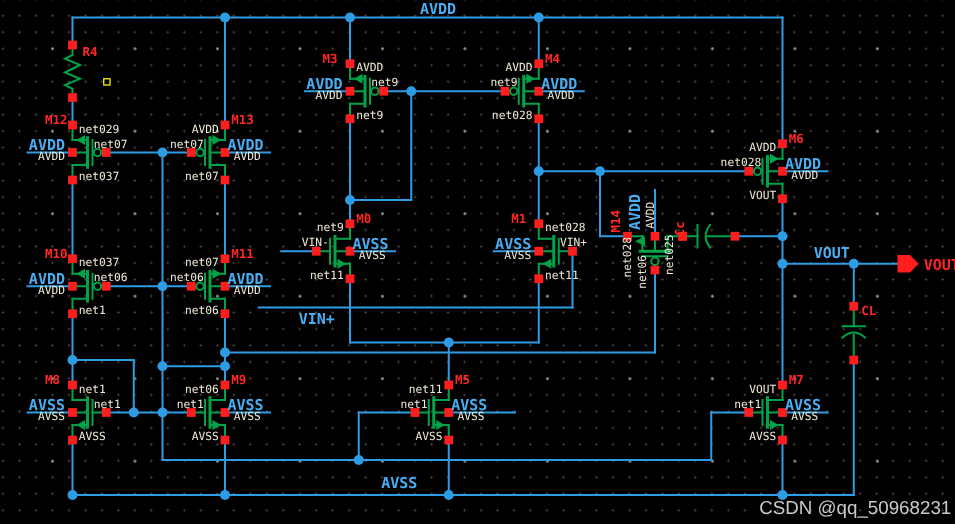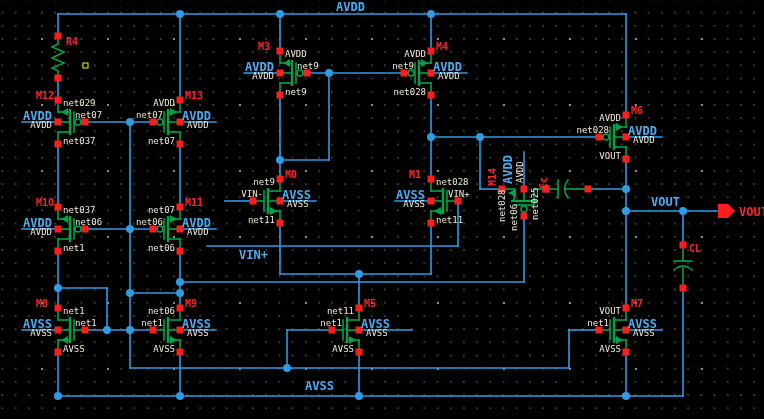--- a/index.html
+++ b/index.html
@@ -417,13 +417,14 @@
       <text x="496" y="186" class="iname" text-anchor="start" transform="rotate(-90 496 186)">M14</text>
       <text x="512" y="184" class="cyanlabel" text-anchor="start" transform="rotate(-90 512 184)">AVDD</text>
       <text x="523" y="183" class="wlabel" text-anchor="start" transform="rotate(-90 523 183)">AVDD</text>
       <text x="505" y="222" class="wlabel" text-anchor="start" transform="rotate(-90 505 222)">net028</text>
       <text x="517" y="231" class="wlabel" text-anchor="start" transform="rotate(-90 517 231)">net06</text>
       <text x="538" y="220" class="wlabel" text-anchor="start" transform="rotate(-90 538 220)">net025</text>
       <text x="547" y="189" class="iname" text-anchor="start" transform="rotate(-90 547 189)">Cc</text>
       <polygon points="718,204 728,204 735,211 728,218 718,218" class="outpin"></polygon>
       <rect x="83" y="63" width="5" height="5" class="marker"></rect>
     </svg>
+  <div id="watermark">CSDN @qq_50968231</div>
 </div>
 
 </body></html>

